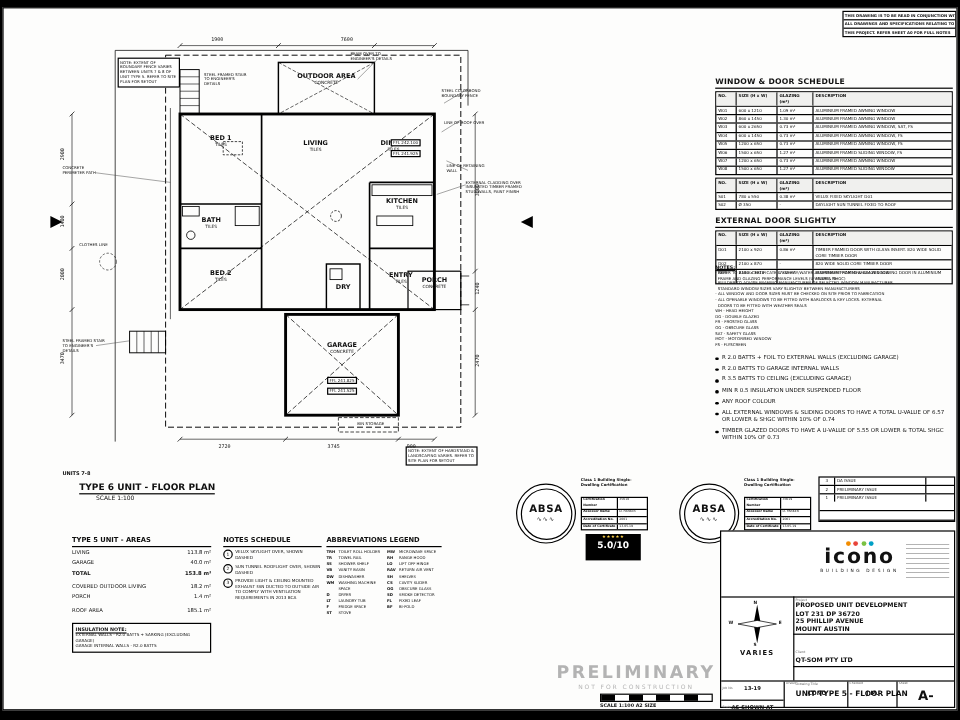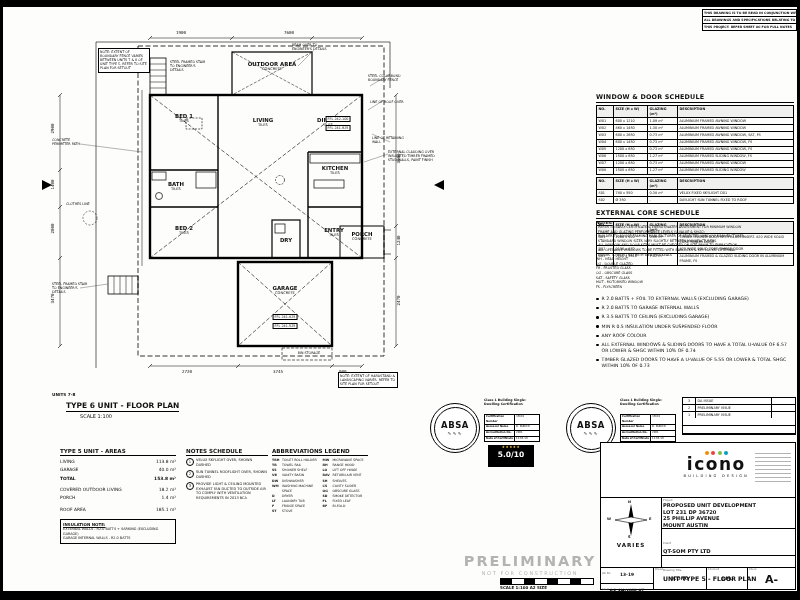--- a/index.html
+++ b/index.html
@@ -39,21 +39,21 @@
   #insul .il{font-size:3.4px;line-height:1.35;}
   #notessched{left:186px;top:448px;width:82px;}
   .nitem{display:flex;gap:2px;font-size:3.5px;line-height:1.3;margin-bottom:3px;}
   .cnum{flex:0 0 auto;width:6px;height:6px;border:0.6px solid #000;border-radius:50%;font-size:3.6px;line-height:6px;text-align:center;}
   #abbrev{left:272px;top:448px;width:96px;}
   #abbrev .cols{column-count:2;column-gap:5px;}
   .abrow{display:flex;font-size:3.2px;line-height:1.6;break-inside:avoid;}
   .abrow .ab{width:10px;font-weight:bold;flex:0 0 auto;}
 
   
-  .sched{left:596px;width:198px;margin-top:29px;}
+  .sched{left:596px;width:198px;}
   .schead{font-size:6.4px;font-weight:bold;letter-spacing:.2px;border-bottom:1.4px solid #000;padding-bottom:1px;margin-bottom:2px;}
   .tbl{border:0.7px solid #000;}
   .trow{display:flex;border-bottom:0.5px solid #000;}
   .trow:last-child{border-bottom:none;}
   .trow .c{font-size:3.4px;line-height:1.5;padding:0.5px 1.5px;border-right:0.5px solid #000;}
   .trow .c:last-child{border-right:none;}
   .cno{flex:0 0 13px;} .csize{flex:0 0 30px;} .cglz{flex:0 0 26px;} .cdesc{flex:1;}
   .thead .c{font-weight:bold;background:#f0f0ee;}
   #tnotes{left:596px;top:220px;width:198px;}
   #tnotes .tt{font-size:4px;font-weight:bold;text-decoration:underline;}
@@ -472,21 +472,21 @@
           <span class="c cno">S02</span>
           <span class="c csize">Ø 350</span>
           <span class="c cglz">-</span>
           <span class="c cdesc">DAYLIGHT SUN TUNNEL FIXED TO ROOF</span>
         </div>
         </div>
     </div>
   </div>
 
   <div class="abs sched" style="top:180px">
-    <div class="schead">EXTERNAL CORE SCHEDULE</div>
+    <div class="schead">EXTERNAL DOOR SLIGHTLY</div>
     <div class="tbl">
       <div class="trow thead">
         <span class="c cno">NO.</span>
         <span class="c csize">SIZE (H x W)</span>
         <span class="c cglz">GLAZING (m²)</span>
         <span class="c cdesc">DESCRIPTION</span>
       </div>
       <div>
 
       <div class="trow">

